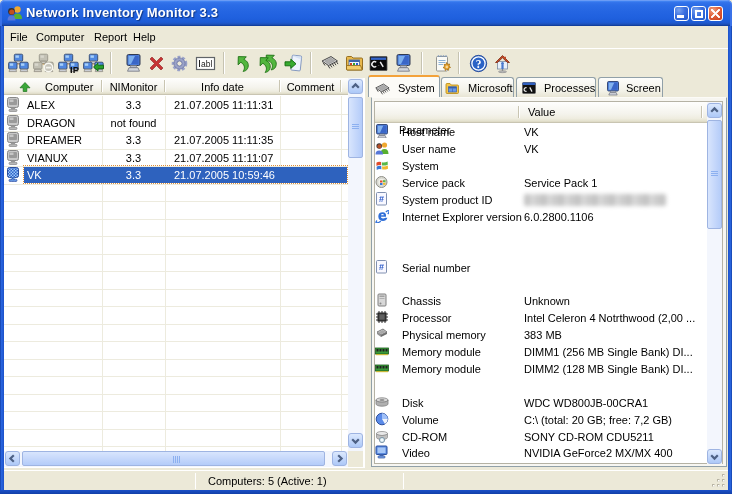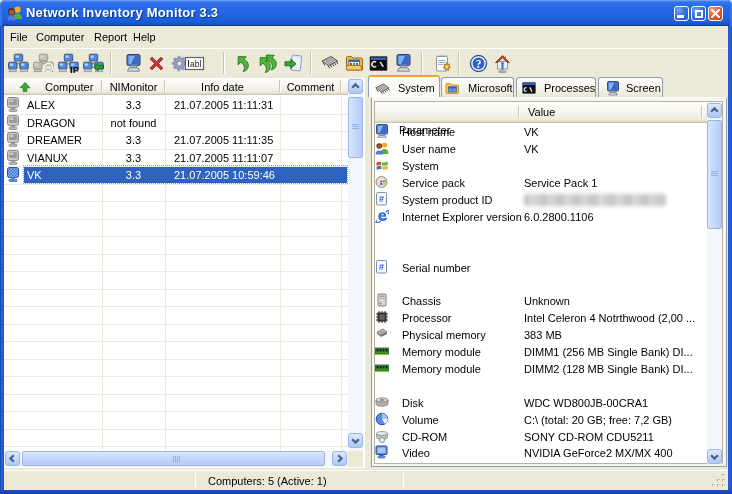--- a/index.html
+++ b/index.html
@@ -186,21 +186,21 @@
    <path d="M6 14.7 L15 14.7 L16.5 18.2 L4.5 18.2 Z" fill="#d0d4dc" stroke="#70747e" stroke-width="0.8"></path>
         </svg></span>
 <span class="tbi" style="left:142px"><svg width="21" height="21" viewBox="0 0 21 21">
           <path d="M4 6 L6 4 L10.5 8.5 L15 4 L17 6 L12.5 10.5 L17 15 L15 17 L10.5 12.5 L6 17 L4 15 L8.5 10.5 Z" fill="#c63333" stroke="#8e1f1f" stroke-width="0.6"></path>
         </svg></span>
 <span class="tbi" style="left:165px"><svg width="21" height="21" viewBox="0 0 21 21">
           <circle cx="10.5" cy="10.5" r="6" fill="none" stroke="#9aa2c8" stroke-width="3.6" stroke-dasharray="2.6 1.7"></circle>
    <circle cx="10.5" cy="10.5" r="5.6" fill="#9aa2c8" stroke="#6a74a4" stroke-width="0.8"></circle>
    <circle cx="10.5" cy="10.5" r="2.6" fill="#ece9d8" stroke="#6a74a4" stroke-width="0.9"></circle>
         </svg></span>
-<span class="tbi" style="left:180px"><svg width="21" height="21" viewBox="0 0 21 21">
+<span class="tbi" style="left:191px"><svg width="21" height="21" viewBox="0 0 21 21">
           <rect x="1.5" y="4.5" width="18" height="12" fill="#fff" stroke="#606468" stroke-width="1.2"></rect>
           <line x1="4.5" y1="7" x2="4.5" y2="14" stroke="#202020"></line>
           <text x="6" y="14" font-size="8.5" fill="#202020" font-family="Liberation Sans">abl</text>
         </svg></span>
 <span class="tsep" style="left:219px"></span>
 <span class="tbi" style="left:230px"><svg width="21" height="21" viewBox="0 0 21 21">
           <g transform="translate(1.5,1)">
             <path d="M2.8 2.6 L10.8 2.8 L8.4 5.4 C12.6 7.2 13.8 11 12 14.6 C11.2 16.2 9.6 17.2 7.6 17.4 C9.6 14.6 9.4 11.6 6.6 9.2 L5.4 8.2 L2.6 10.8 Z" fill="#52b63e" stroke="#1e7014" stroke-width="0.9"></path>
           </g>
         </svg></span>

